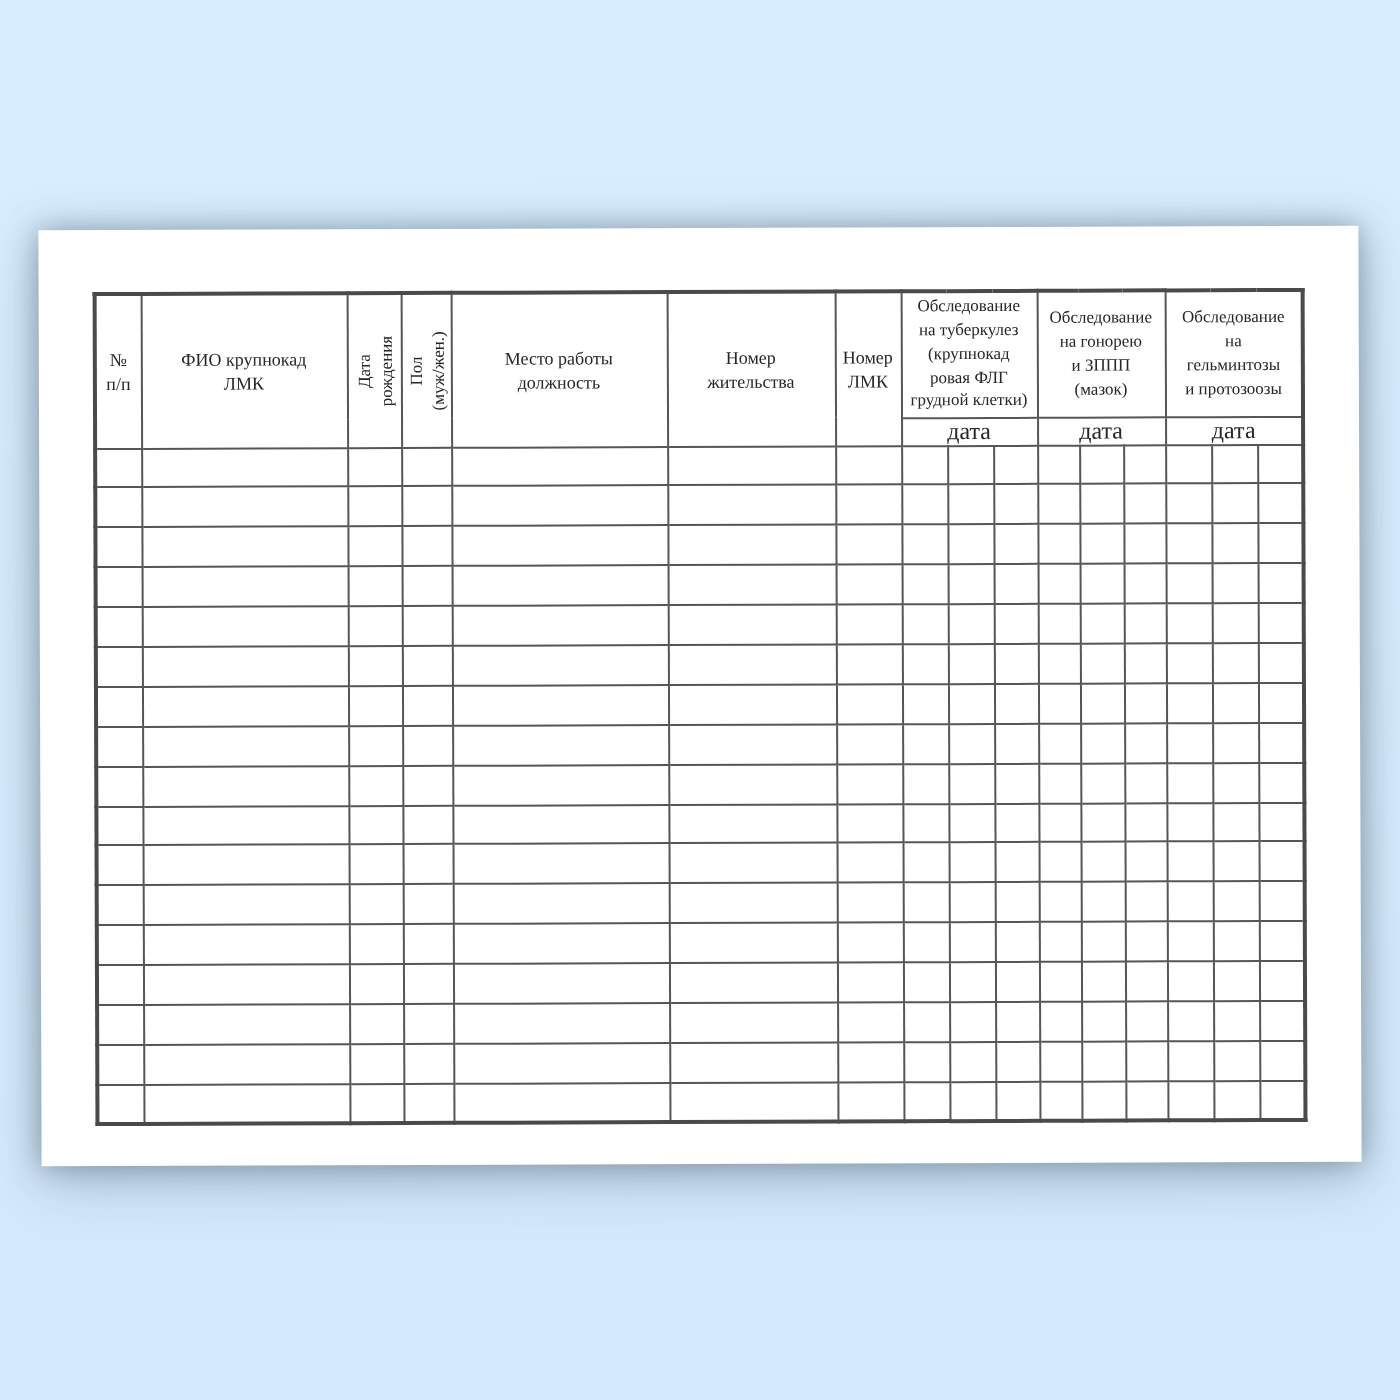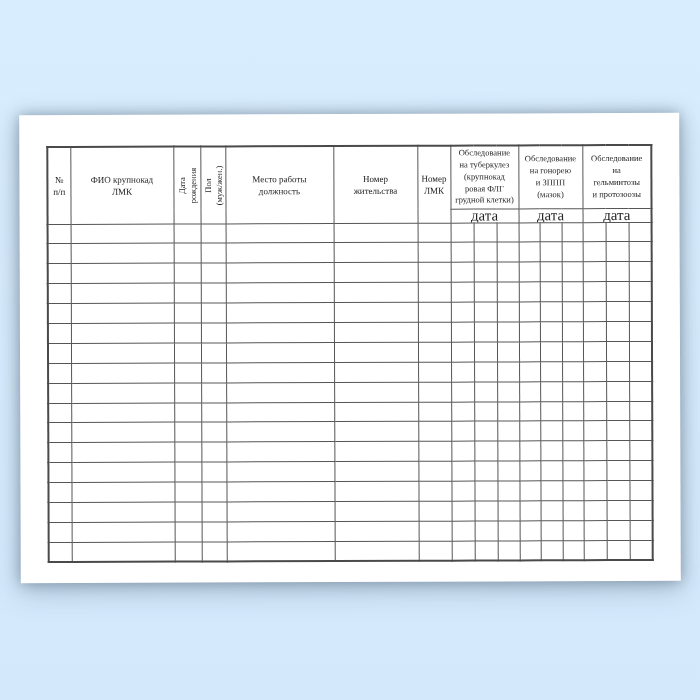--- a/index.html
+++ b/index.html
@@ -46,21 +46,21 @@
   tbody tr { height: 19.9px; }
   .hcell {
     font-size: 9px;
     line-height: 12px;
   }
   .gcell {
     font-size: 8.5px;
     line-height: 11.8px;
   }
   .dcell {
-    font-size: 15px;
+    font-size: 12px;
     line-height: 12px;
   }
   th.vert-cell { position: relative; }
   .rot {
     position: absolute;
     left: 50%;
     top: 50%;
     width: 74px;
     transform: translate(-50%, -50%) rotate(-90deg);
     font-size: 8.5px;

